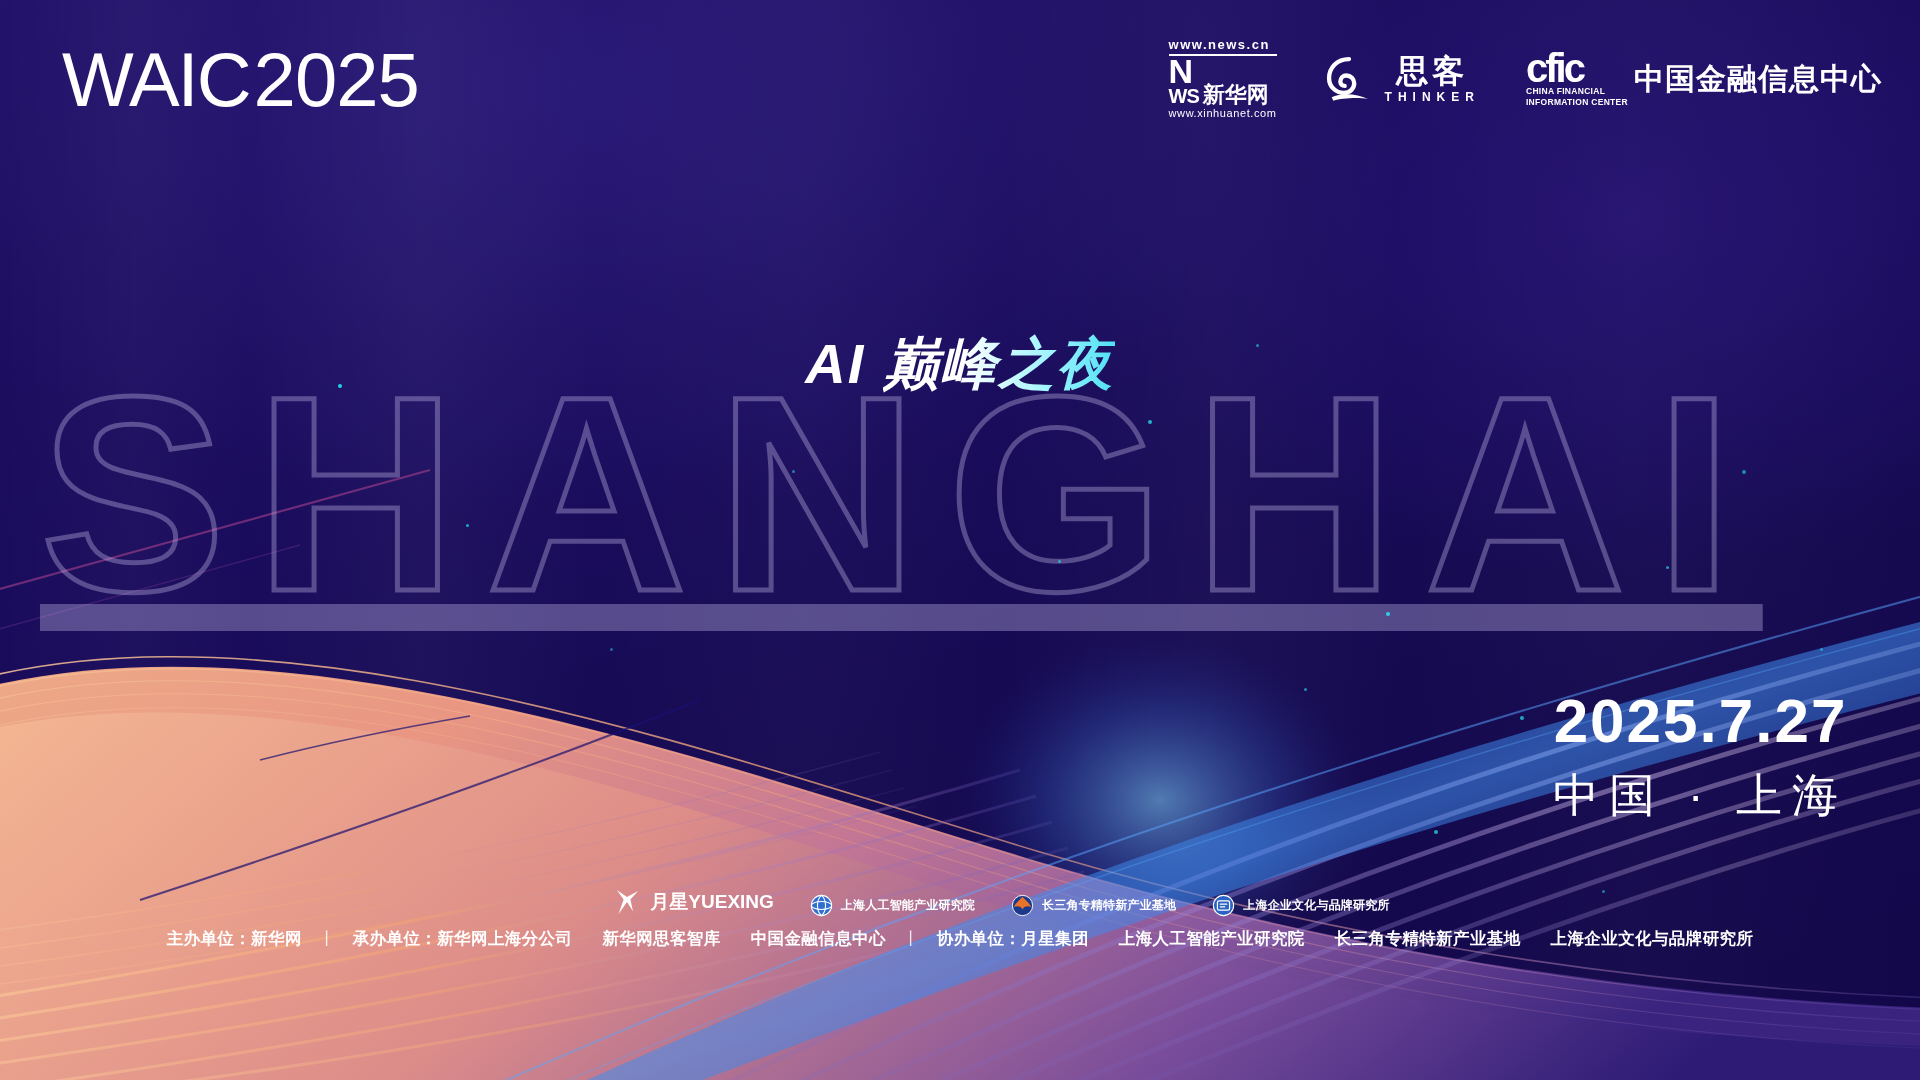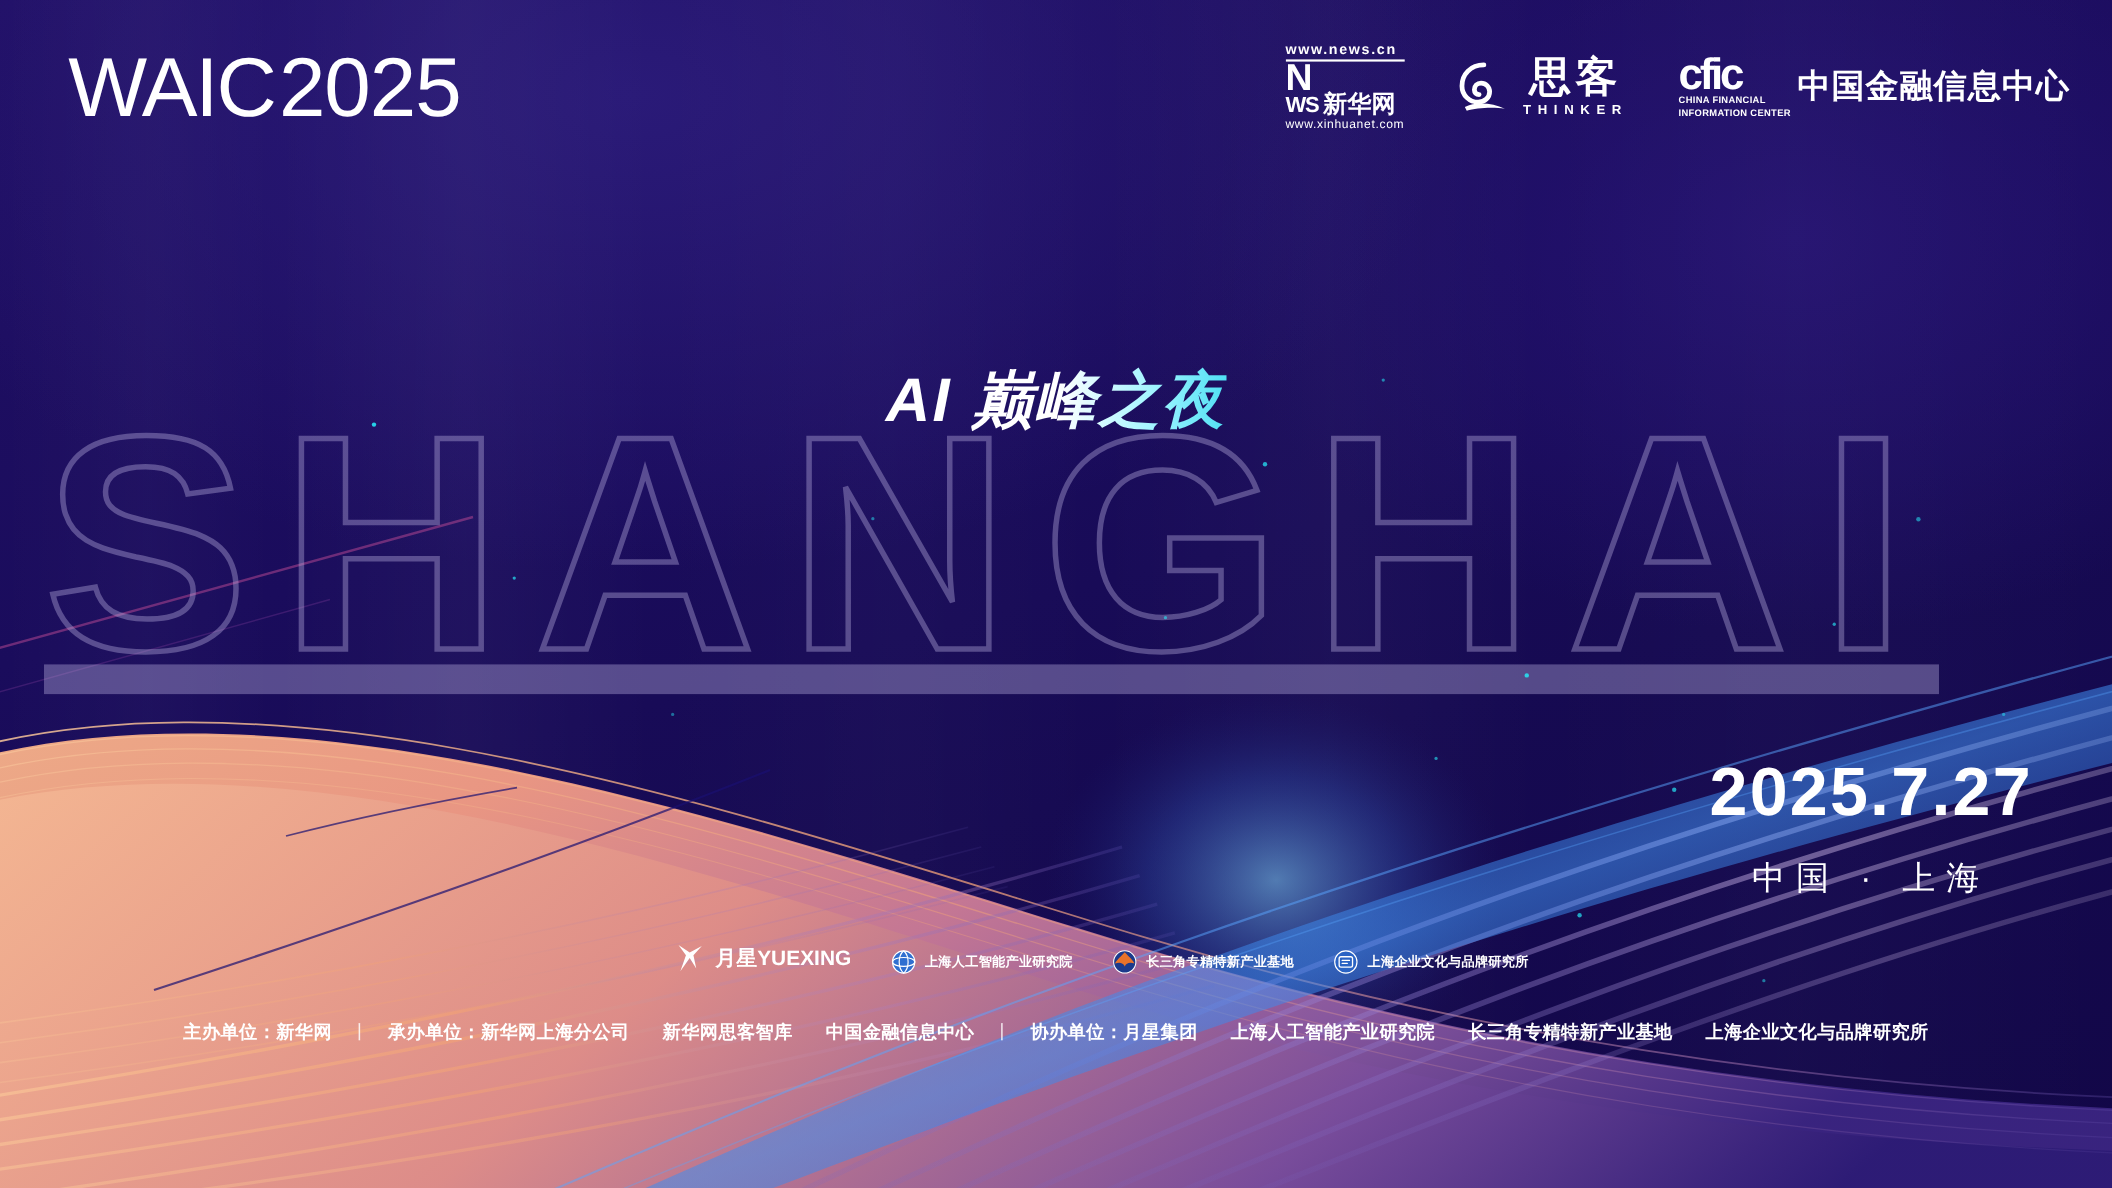--- a/index.html
+++ b/index.html
@@ -85,21 +85,21 @@
     font-size:34px; font-weight:900; line-height:0.82; letter-spacing:-1px;
   }
   .xinhua-cn { font-size:22px; font-weight:700; line-height:1; letter-spacing:0px; }
   .xinhua-ws { font-size:20px; font-weight:900; line-height:1; letter-spacing:-1px; }
   .xinhua-bot { font-size:11px; letter-spacing:0.6px; line-height:1.2; margin-top:1px; }
 
   
   .thinker { display:flex; align-items:center; gap:10px; color:#fff; }
   .thinker-mark { width:52px; height:52px; }
   .thinker-text { display:flex; flex-direction:column; align-items:center; }
-  .thinker-cn { font-size:38px; font-weight:700; line-height:1; letter-spacing:4px; }
+  .thinker-cn { font-size:32px; font-weight:700; line-height:1; letter-spacing:4px; }
   .thinker-en { font-size:12px; font-weight:700; letter-spacing:6px; margin-top:3px; }
 
   
   .cfic { display:flex; align-items:center; gap:6px; color:#fff; }
   .cfic-mark { display:flex; flex-direction:column; align-items:flex-start; }
   .cfic-word { font-size:40px; font-weight:700; line-height:0.9; letter-spacing:-3px; }
   .cfic-sub { font-size:8.5px; font-weight:700; line-height:1.25; letter-spacing:0.3px; }
   .cfic-cn { font-size:30px; font-weight:700; letter-spacing:1px; line-height:1; }
 
   
@@ -138,30 +138,30 @@
     position:absolute; right:72px; top:690px;
     text-align:center;
     color:#fff;
   }
   #date-main {
     font-size:62px; font-weight:700; line-height:1;
     letter-spacing:2px;
     white-space:nowrap;
   }
   #date-loc {
-    margin-top:32px;
-    font-size:30px; font-weight:400; line-height:1;
+    margin-top:20px;
+    font-size:46px; font-weight:400; line-height:1;
     letter-spacing:10px;
     white-space:nowrap;
     text-align:center;
   }
 
   
   #partner-row {
-    position:absolute; left:0; right:0; top:854px;
+    position:absolute; left:0; right:0; top:885px;
     display:flex; justify-content:center; align-items:flex-end; gap:34px;
     padding-left:80px;
     text-align:right;
   }
   .partner { display:flex; align-items:center; gap:6px; color:#fff; }
   .partner-badge {
     width:27px; height:27px; flex:none;
   }
   .partner-label { font-size:12px; font-weight:700; letter-spacing:0.2px; white-space:nowrap; }
   .partner-yx .partner-label { font-size:19px; letter-spacing:0px; }

